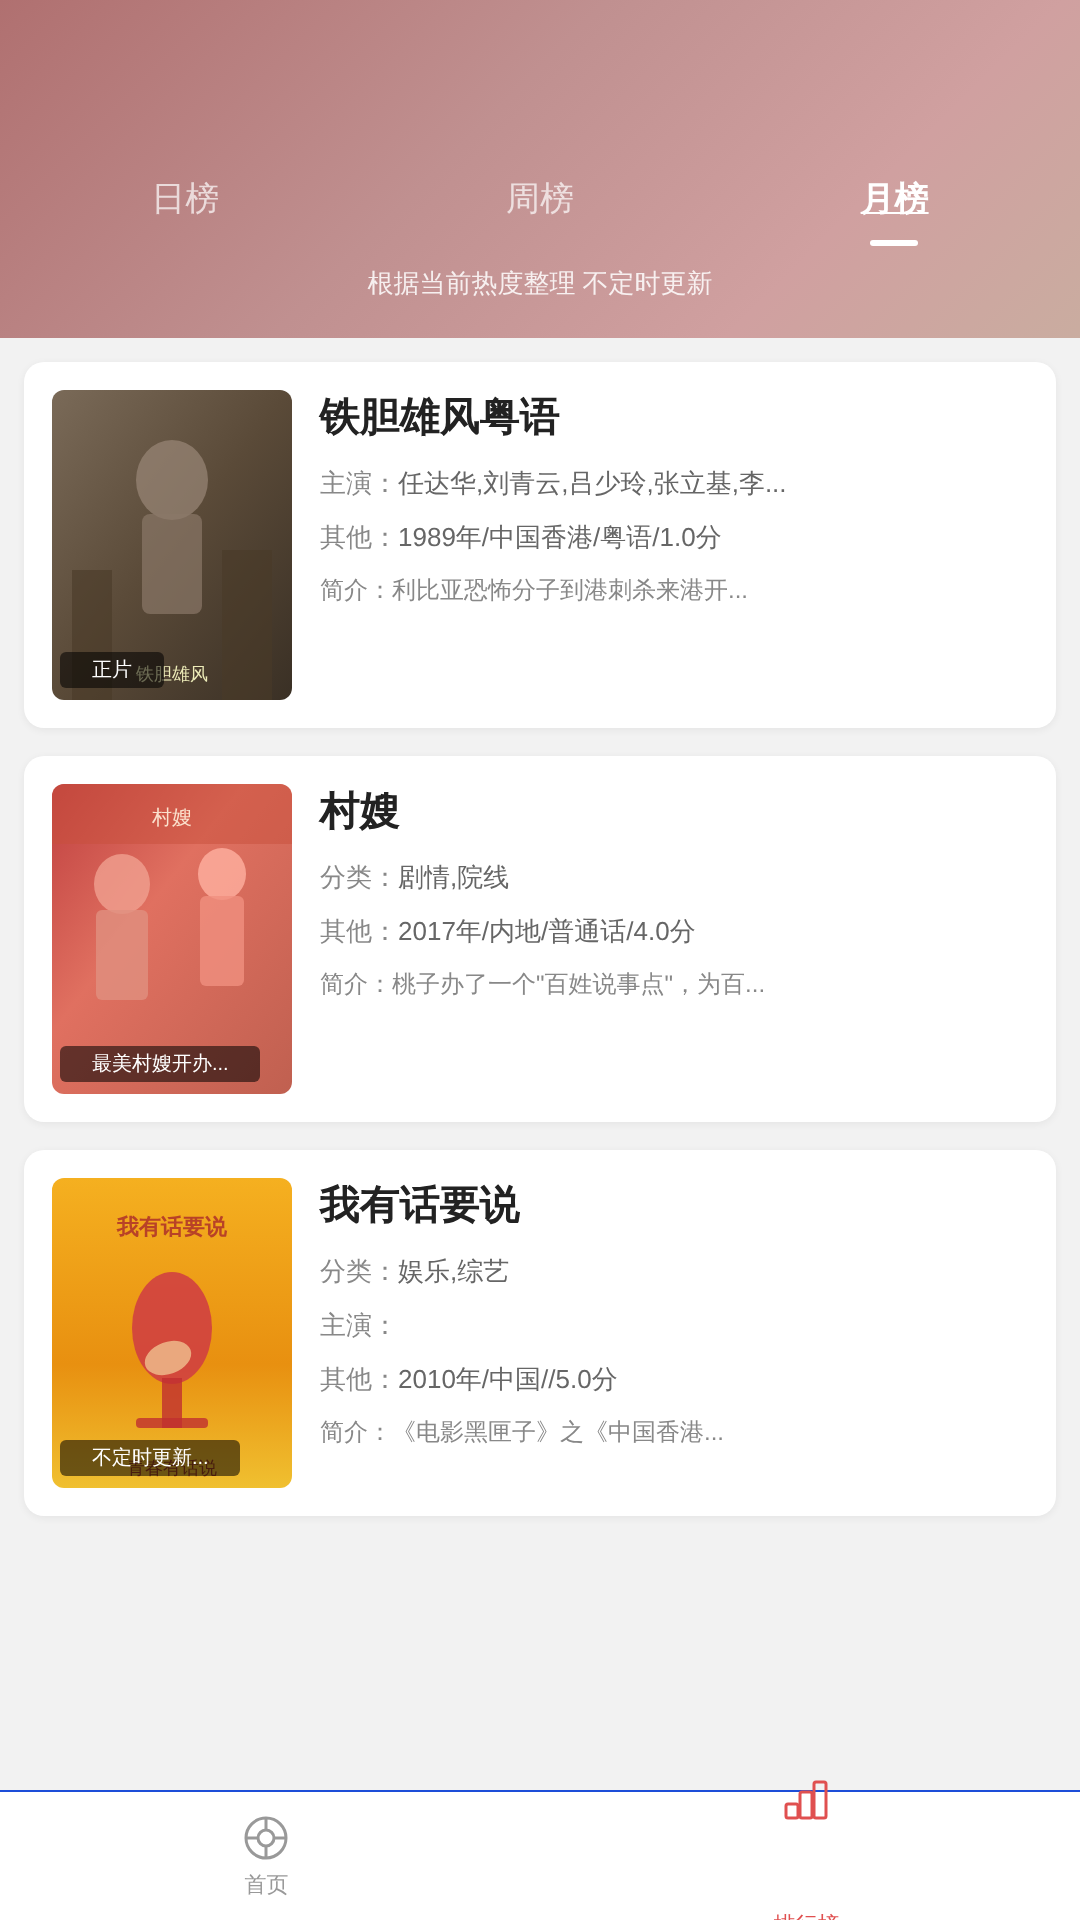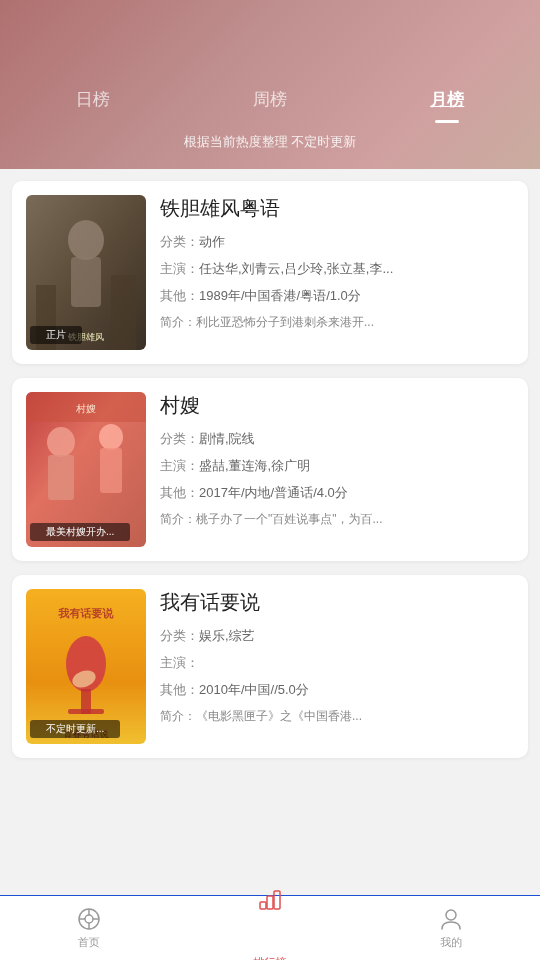--- a/index.html
+++ b/index.html
@@ -149,21 +149,21 @@
 
     .movie-info {
       flex: 1;
       display: flex;
       flex-direction: column;
       gap: 5px;
     }
 
     .movie-title {
       font-size: 20px;
-      font-weight: 400;
+      font-weight: 700;
       color: #222;
       margin-bottom: 4px;
     }
 
     .movie-meta {
       font-size: 13px;
       color: #666;
       line-height: 1.7;
     }
 
@@ -298,23 +298,20 @@
           <rect x="10" y="90" width="20" height="65" fill="#4a3a28" opacity="0.6"></rect>
           <rect x="85" y="80" width="25" height="75" fill="#4a3a28" opacity="0.6"></rect>
 
           <text x="60" y="145" text-anchor="middle" fill="rgba(255,255,200,0.9)" font-size="9" font-family="sans-serif">铁胆雄风</text>
         </svg>
         <div class="poster-badge">正片</div>
       </div>
       <div class="movie-info">
         <div class="movie-title">铁胆雄风粤语</div>
         <div class="movie-meta">
-          <span class="label">分类：</span><span>动作</span>
-        </div>
-        <div class="movie-meta">
           <span class="label">主演：</span><span>任达华,刘青云,吕少玲,张立基,李...</span>
         </div>
         <div class="movie-meta">
           <span class="label">其他：</span><span>1989年/中国香港/粤语/1.0分</span>
         </div>
         <div class="movie-desc">
           <span>简介：</span><span>利比亚恐怖分子到港刺杀来港开...</span>
         </div>
       </div>
     </div>
@@ -340,23 +337,20 @@
           <text x="60" y="20" text-anchor="middle" fill="rgba(255,240,220,0.9)" font-size="10" font-family="sans-serif">村嫂</text>
         </svg>
         <div class="poster-badge">最美村嫂开办...</div>
       </div>
       <div class="movie-info">
         <div class="movie-title">村嫂</div>
         <div class="movie-meta">
           <span class="label">分类：</span><span>剧情,院线</span>
         </div>
         <div class="movie-meta">
-          <span class="label">主演：</span><span>盛喆,董连海,徐广明</span>
-        </div>
-        <div class="movie-meta">
           <span class="label">其他：</span><span>2017年/内地/普通话/4.0分</span>
         </div>
         <div class="movie-desc">
           <span>简介：</span><span>桃子办了一个"百姓说事点"，为百...</span>
         </div>
       </div>
     </div>
 
     <div class="movie-card">
       <div class="movie-poster">
@@ -421,24 +415,15 @@
       <div class="nav-icon">
         <svg width="26" height="26" viewBox="0 0 26 26">
           <rect x="3" y="16" width="6" height="7" rx="1" stroke="#e05050" stroke-width="1.5" fill="none"></rect>
           <rect x="10" y="10" width="6" height="13" rx="1" stroke="#e05050" stroke-width="1.5" fill="none"></rect>
           <rect x="17" y="5" width="6" height="18" rx="1" stroke="#e05050" stroke-width="1.5" fill="none"></rect>
         </svg>
       </div>
       <span class="nav-label" style="color:#e05050;margin-top:40px;">排行榜</span>
     </div>
 
-    <div class="nav-item">
-      <div class="nav-icon">
-        <svg width="26" height="26" viewBox="0 0 26 26">
-          <circle cx="13" cy="9" r="5" stroke="#999" stroke-width="1.5" fill="none"></circle>
-          <path d="M4 23 Q4 16 13 16 Q22 16 22 23" stroke="#999" stroke-width="1.5" fill="none" stroke-linecap="round"></path>
-        </svg>
-      </div>
-      <span class="nav-label">我的</span>
-    </div>
   </div>
 
 </div>
 
 </body></html>

